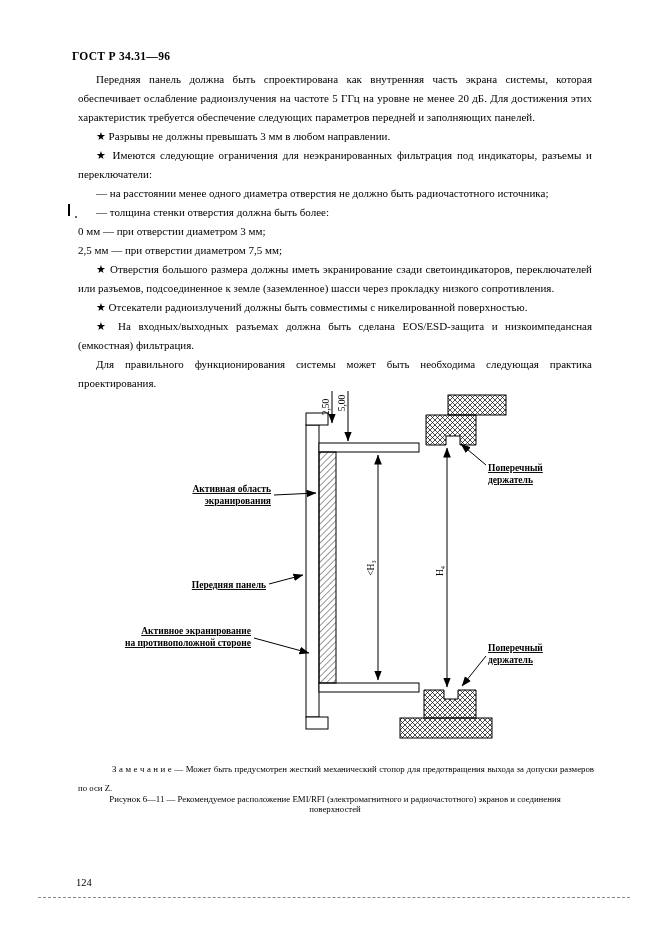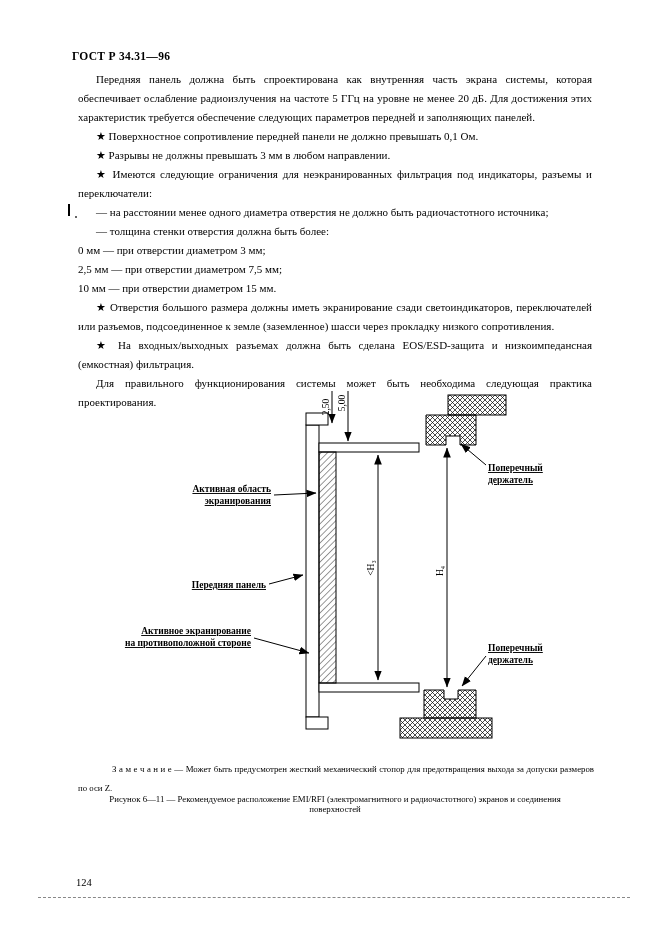--- a/index.html
+++ b/index.html
@@ -94,29 +94,28 @@
 
 <div class="page">
 
   <div class="header">ГОСТ Р 34.31—96</div>
 
   <div class="change-bar"></div>
   <div class="change-dot"></div>
 
   <div class="body-text">
     <p class="ind">Передняя панель должна быть спроектирована как внутренняя часть экрана системы, которая обеспечивает ослабление радиоизлучения на частоте 5 ГГц на уровне не менее 20 дБ. Для достижения этих характеристик требуется обеспечение следующих параметров передней и заполняющих панелей.</p>
-    <p class="ind">★ Поверхностное сопротивление передней панели не должно превышать 0,1 Ом.</p>
     <p class="ind">★ Разрывы не должны превышать 3 мм в любом направлении.</p>
     <p class="ind">★ Имеются следующие ограничения для неэкранированных фильтрация под индикаторы, разъемы и переключатели:</p>
     <p class="ind">— на расстоянии менее одного диаметра отверстия не должно быть радиочастотного источника;</p>
     <p class="ind">— толщина стенки отверстия должна быть более:</p>
     <p>0 мм — при отверстии диаметром 3 мм;</p>
     <p>2,5 мм — при отверстии диаметром 7,5 мм;</p>
-    <p>10 мм — при отверстии диаметром 15 мм.</p>
     <p class="ind">★ Отверстия большого размера должны иметь экранирование сзади светоиндикаторов, переключателей или разъемов, подсоединенное к земле (заземленное) шасси через прокладку низкого сопротивления.</p>
+    <p class="ind">★ Отсекатели радиоизлучений должны быть совместимы с никелированной поверхностью.</p>
     <p class="ind">★ На входных/выходных разъемах должна быть сделана EOS/ESD-защита и низкоимпедансная (емкостная) фильтрация.</p>
     <p class="ind">Для правильного функционирования системы может быть необходима следующая практика проектирования.</p>
   </div>
 
   <div class="figure">
     <svg width="661" height="380" viewBox="0 0 661 380">
       <defs>
         <marker id="arr" viewBox="0 0 10 10" refX="9.5" refY="5" markerWidth="10" markerHeight="10" orient="auto-start-reverse">
           <path d="M0,1.2 L10,5 L0,8.8 z" fill="#000"></path>
         </marker>

